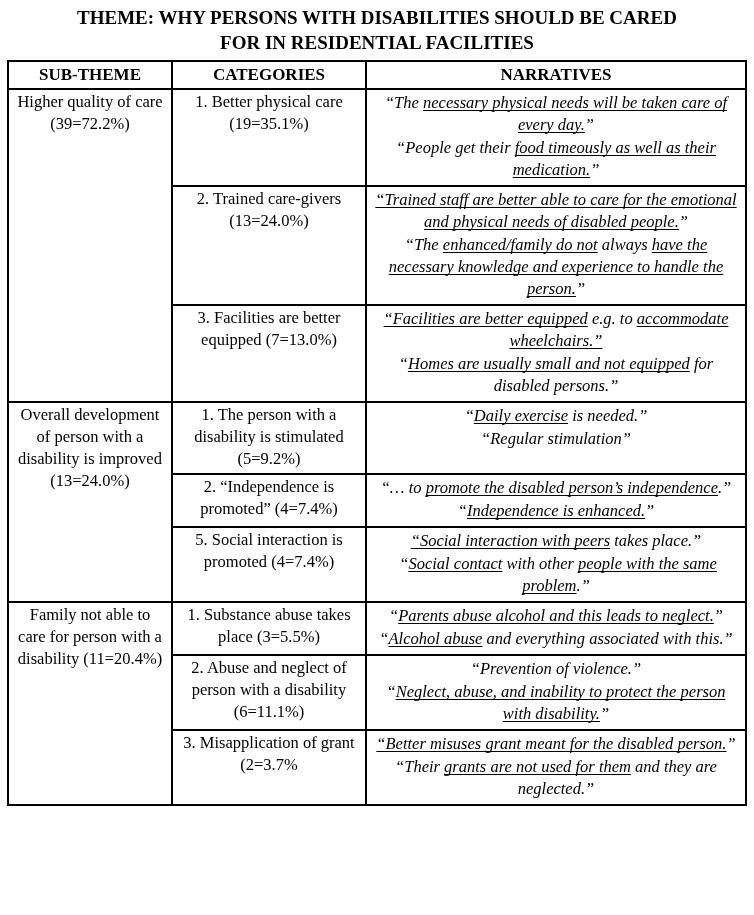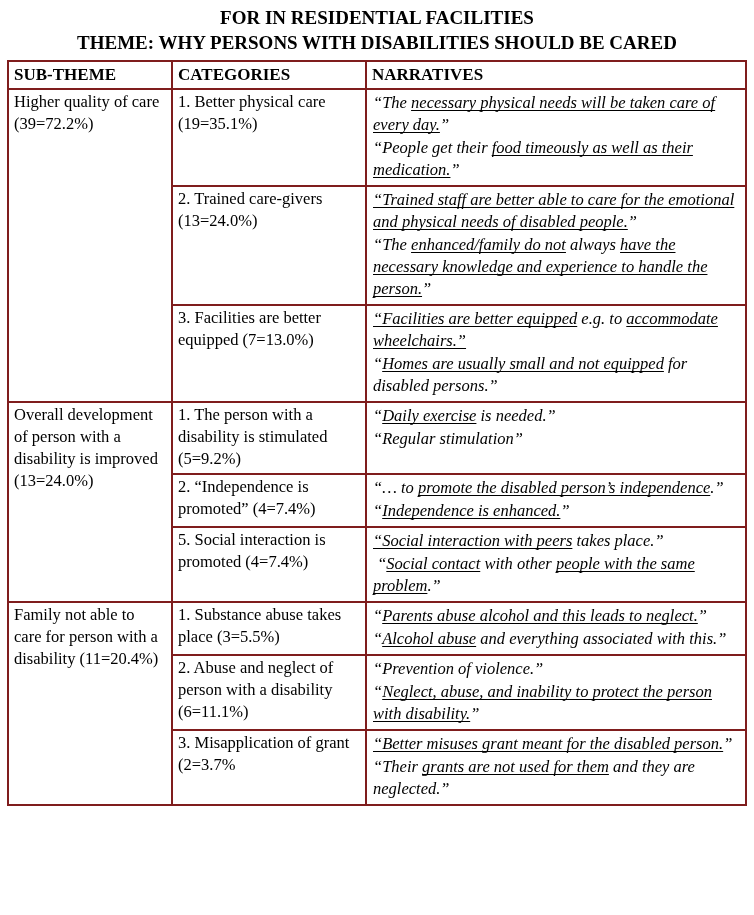--- a/index.html
+++ b/index.html
@@ -6,42 +6,42 @@
   body {
     width: 754px;
     color: #000000;
     font-family: "Liberation Serif", serif;
     -webkit-font-smoothing: antialiased;
   }
   .page { padding: 3px 6px 4px 6px; }
   .title { text-align: center; font-weight: bold; font-size: 19px; line-height: 25px; margin: 2px 0 5px 0; }
   table.t { border-collapse: collapse; width: 740px; table-layout: fixed; margin-left: 1px; }
   .t th, .t td {
-    border: 2px solid #7f1d1d;
+    border: 2px solid #000000;
     vertical-align: top;
-    text-align: left;
+    text-align: center;
     padding: 1px 5px 3px 5px;
     font-size: 16.5px;
     line-height: 22px;
     overflow-wrap: break-word;
   }
   .t th { font-weight: bold; font-size: 17px; padding-top: 2px; padding-bottom: 2px; }
   .c1 { width: 152px; }
   .c2 { width: 182px; }
   td.narr { font-style: italic; }
   td.narr .narr-line { margin: 1px; }
   .u { text-decoration: underline; text-decoration-skip-ink: none; text-underline-offset: 2px; }
 </style>
 </head>
 <body>
 
 <div class="page">
   <div class="title">
+    <div>THEME: WHY PERSONS WITH DISABILITIES SHOULD BE CARED</div>
     <div>FOR IN RESIDENTIAL FACILITIES</div>
-    <div>THEME: WHY PERSONS WITH DISABILITIES SHOULD BE CARED</div>
   </div>
 
   <table class="t">
     <thead>
       <tr>
         <th class="c1">SUB-THEME</th>
         <th class="c2">CATEGORIES</th>
         <th>NARRATIVES</th>
       </tr>
     </thead>

